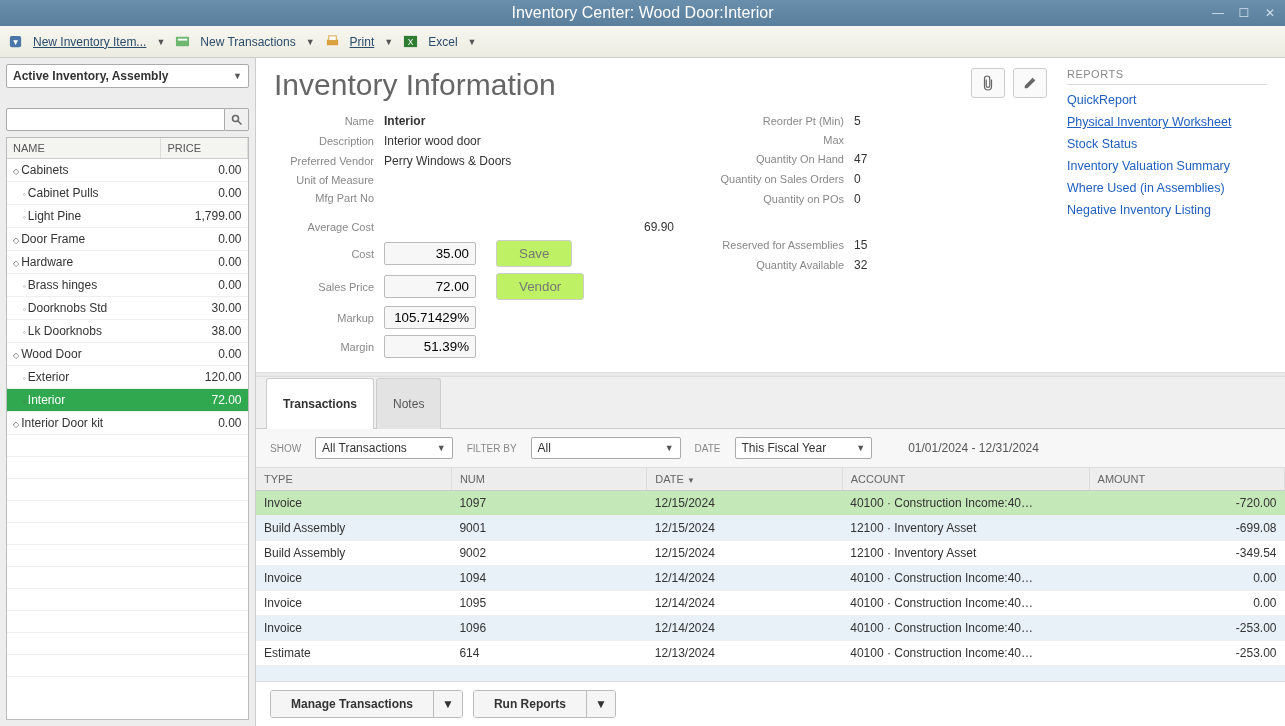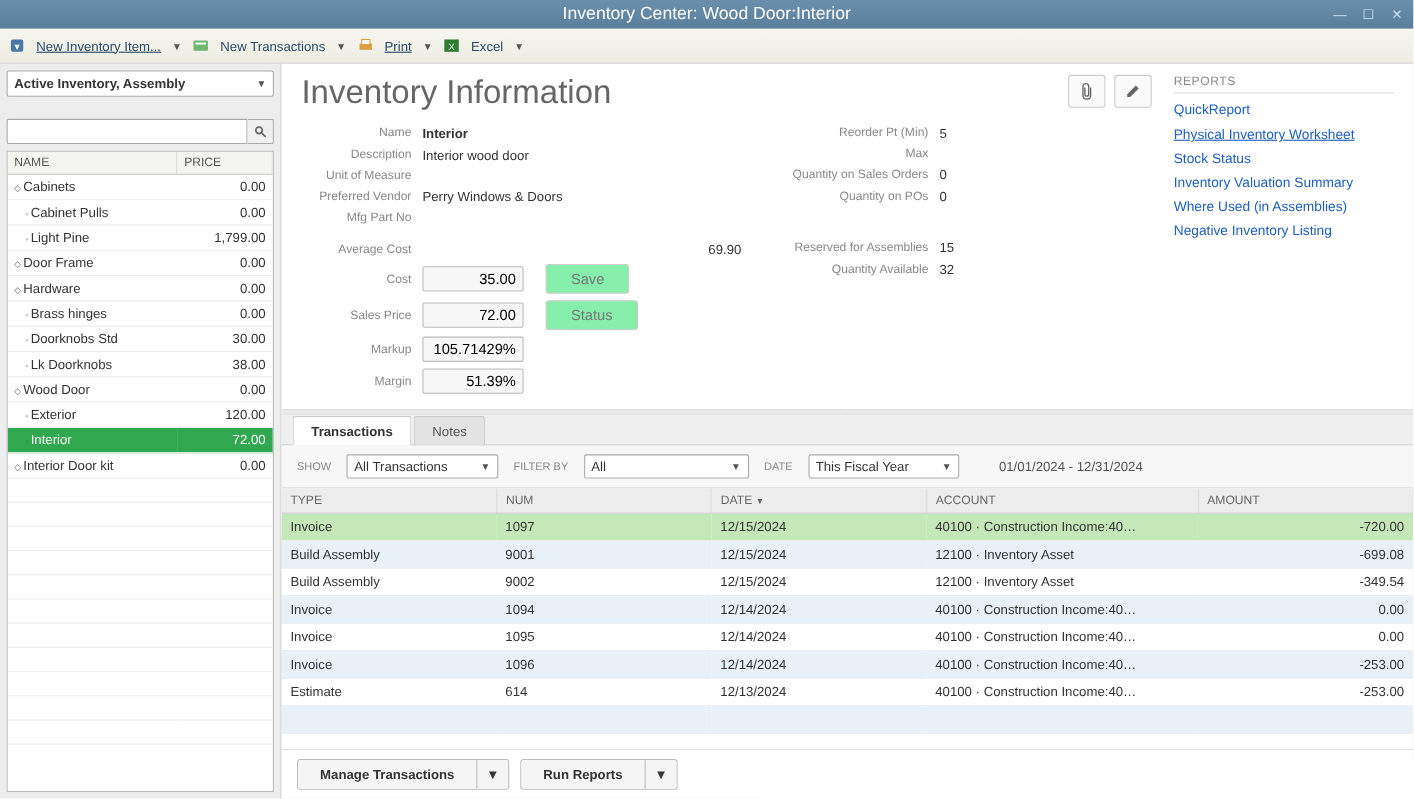--- a/index.html
+++ b/index.html
@@ -49,32 +49,32 @@
 .field-grid { margin-top:12px; }
 .field-row { display:flex; align-items:center; margin-bottom:6px; }
 .field-row .lbl { width:110px; text-align:right; color:#888; font-size:11px; padding-right:10px;}
 .field-row .val { flex:1; font-size:12px; }
 .two-col { display:flex; }
 .col-a { width:400px; }
 .col-b { width:290px; }
 .col-b .lbl { width:180px; }
 .col-b .val { width:60px; }
 .editable { border:1px solid #bbb; background:#f7f7f7; padding:3px 6px; text-align:right; width:92px; border-radius:2px; }
-.btn-sm { border:1px solid #ccc; background:#86efac; padding:5px 22px; border-radius:3px; color:#777; cursor:pointer; }
+.btn-sm { border:1px solid #ccc; background:#bef264; padding:5px 22px; border-radius:3px; color:#777; cursor:pointer; }
 .reports-col { width:220px; padding-left:20px; border-left: none;}
 .reports-col .hdr { color:#888; font-size:11px; letter-spacing:0.5px; margin-bottom:8px; border-bottom:1px solid #ddd; padding-bottom:4px;}
 .reports-col a { display:block; color:#1f5fbf; text-decoration:none; margin-bottom:8px; font-size:12.5px; }
 .reports-col a.under { text-decoration:underline; }
 
 
 .splitter { height:5px; background:#eaeaea; border-top:1px solid #ddd; border-bottom:1px solid #ddd; cursor:ns-resize; text-align:center; font-size:8px; color:#999;}
 
 
 .tabbar { display:flex; align-items:flex-end; padding-left:10px; background:#efefef; border-bottom:1px solid #ccc; }
-.tab { padding:6px 16px; border:1px solid #ccc; border-bottom:none; background:#e3e3e3; color:#555; border-radius:3px 3px 0 0; margin-right:2px; cursor:pointer; position:relative; top:1px;}
+.tab { padding:18px 16px; border:1px solid #ccc; border-bottom:none; background:#e3e3e3; color:#555; border-radius:3px 3px 0 0; margin-right:2px; cursor:pointer; position:relative; top:1px;}
 .tab.active { background:#fff; font-weight:bold; color:#333;}
 .trans-filters { display:flex; align-items:center; gap:14px; padding:8px 14px; background:#f7f7f7; border-bottom:1px solid #ddd;}
 .trans-filters .lbl2 { color:#888; font-size:10px; }
 .select-sm { border:1px solid #aaa; background:#fff; padding:3px 6px; display:flex; align-items:center; gap:30px; font-size:12px; border-radius:2px; min-width:100px; justify-content:space-between;}
 .date-range { color:#555;margin-left:22px; }
 
 
 .trans-table { flex:1; overflow:auto; border-bottom:1px solid #ddd;}
 .trans-table table { width:100%; border-collapse:collapse; table-layout:fixed; }
 .trans-table th { background:#ededed; border-bottom:1px solid #ccc; border-right:1px solid #ddd; text-align:left; padding:5px 8px; font-weight:normal; color:#666; font-size:11px;}
@@ -297,66 +297,70 @@
           <div class="col-a field-grid">
             <div class="field-row">
                 <span class="lbl">Name</span>
                 <span class="val" style="font-weight:bold">Interior</span>
               </div>
             <div class="field-row">
                 <span class="lbl">Description</span>
                 <span class="val">Interior wood door</span>
               </div>
             <div class="field-row">
+                <span class="lbl">Preferred Vendor</span>
+                <span class="val">Perry Windows &amp; Doors</span>
+              </div>
+            <div class="field-row">
                 <span class="lbl">Unit of Measure</span>
                 <span class="val"></span>
-              </div>
-            <div class="field-row">
-                <span class="lbl">Preferred Vendor</span>
-                <span class="val">Perry Windows &amp; Doors</span>
               </div>
             <div class="field-row">
                 <span class="lbl">Mfg Part No</span>
                 <span class="val"></span>
               </div>
             <div style="height:10px"></div>
             <div class="field-row">
                 <span class="lbl">Average Cost</span>
                 <span class="val" style="width:92px;text-align:right;display:inline-block">69.90</span>
               </div>
             <div class="field-row">
               <span class="lbl">Cost</span>
               <input class="editable" value="35.00" style="">
               <span style="width:20px"></span>
               <button class="btn-sm">Save</button>
             </div>
             <div class="field-row">
               <span class="lbl">Sales Price</span>
               <input class="editable" value="72.00" style="">
               <span style="width:20px"></span>
-              <button class="btn-sm">Status</button>
+              <button class="btn-sm">Vendor</button>
             </div>
             <div class="field-row">
                 <span class="lbl">Markup</span>
                 <input class="editable" value="105.71429%" style="">
               </div>
             <div class="field-row">
                 <span class="lbl">Margin</span>
                 <input class="editable" value="51.39%" style="">
               </div>
           </div>
 
           <div class="col-b field-grid">
             <div class="field-row">
                 <span class="lbl">Reorder Pt (Min)</span>
                 <span class="val">5</span>
               </div>
             <div class="field-row">
                 <span class="lbl">Max</span>
                 <span class="val"></span>
+              </div>
+            <div class="field-row">
+                <span class="lbl">Quantity On Hand</span>
+                <span class="val">47</span>
               </div>
             <div class="field-row">
                 <span class="lbl">Quantity on Sales Orders</span>
                 <span class="val">0</span>
               </div>
             <div class="field-row">
                 <span class="lbl">Quantity on POs</span>
                 <span class="val">0</span>
               </div>
             <div style="height:26px"></div>

